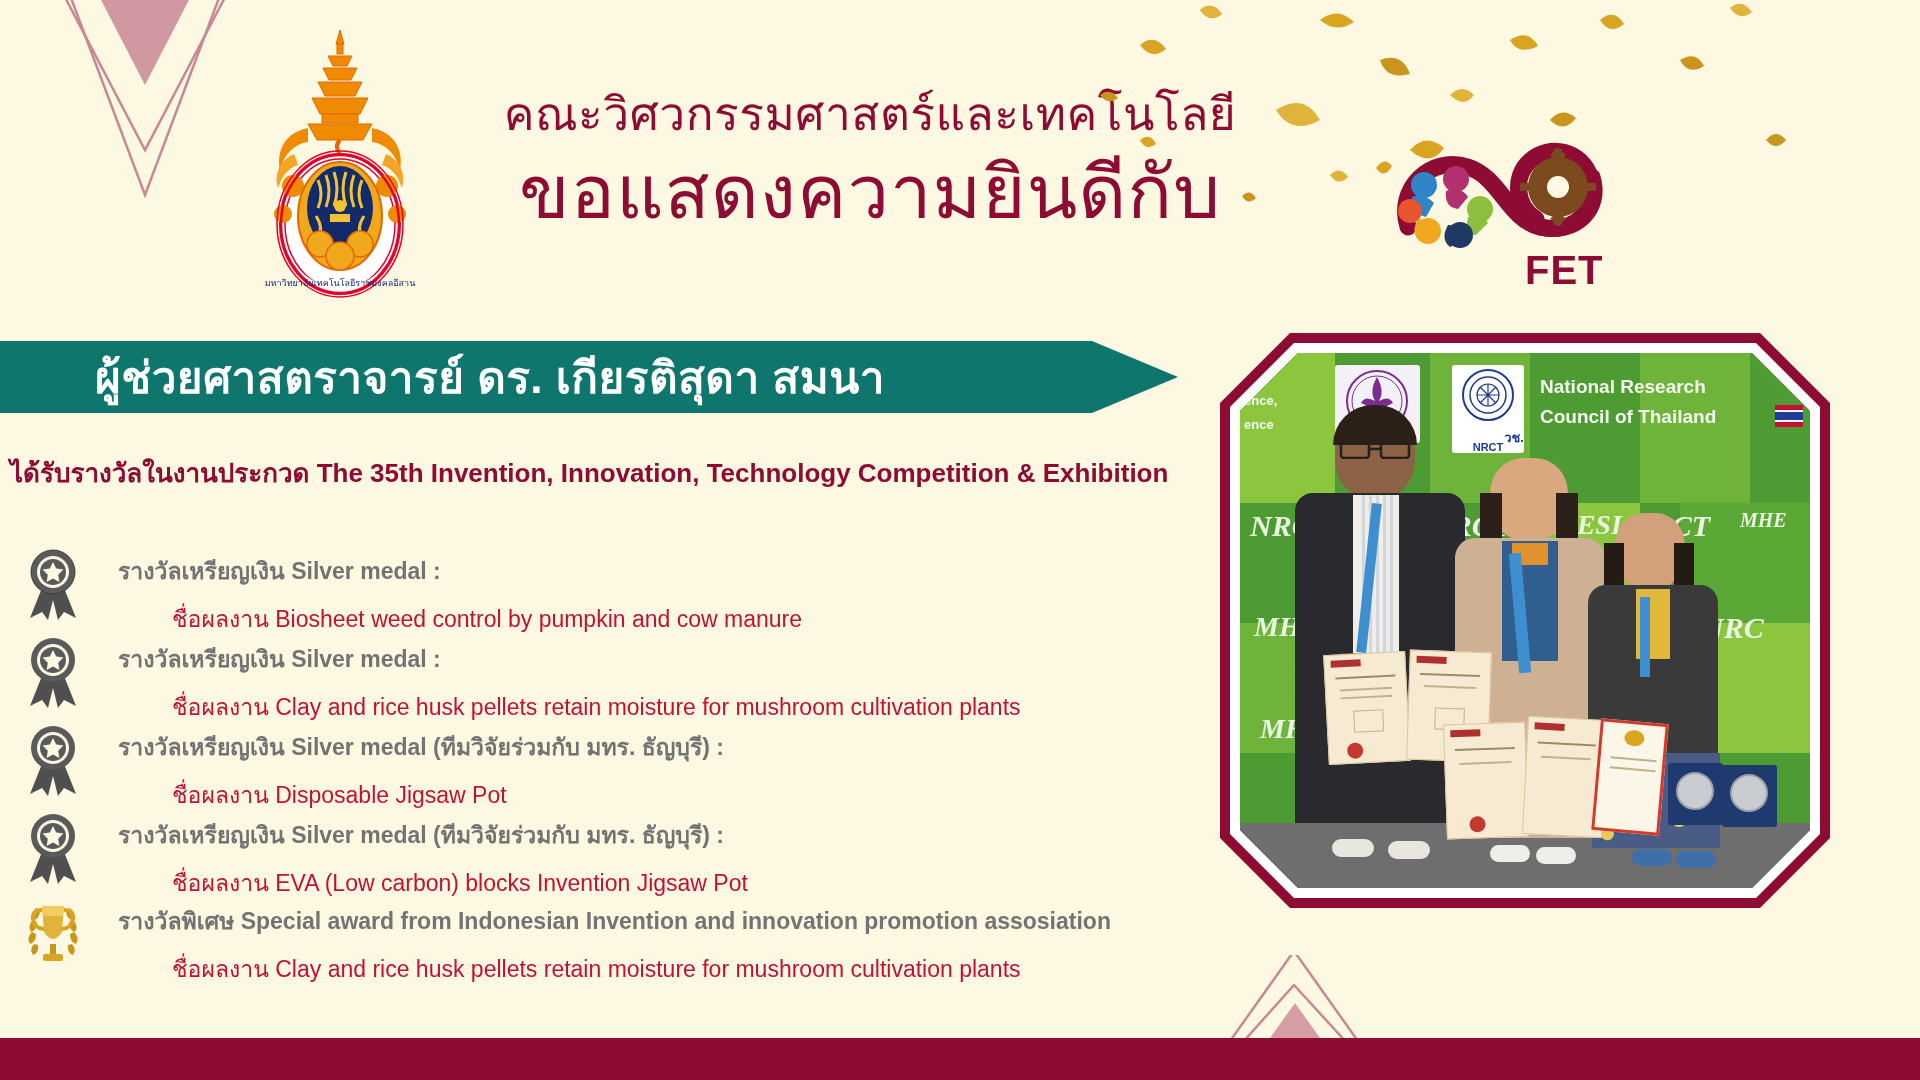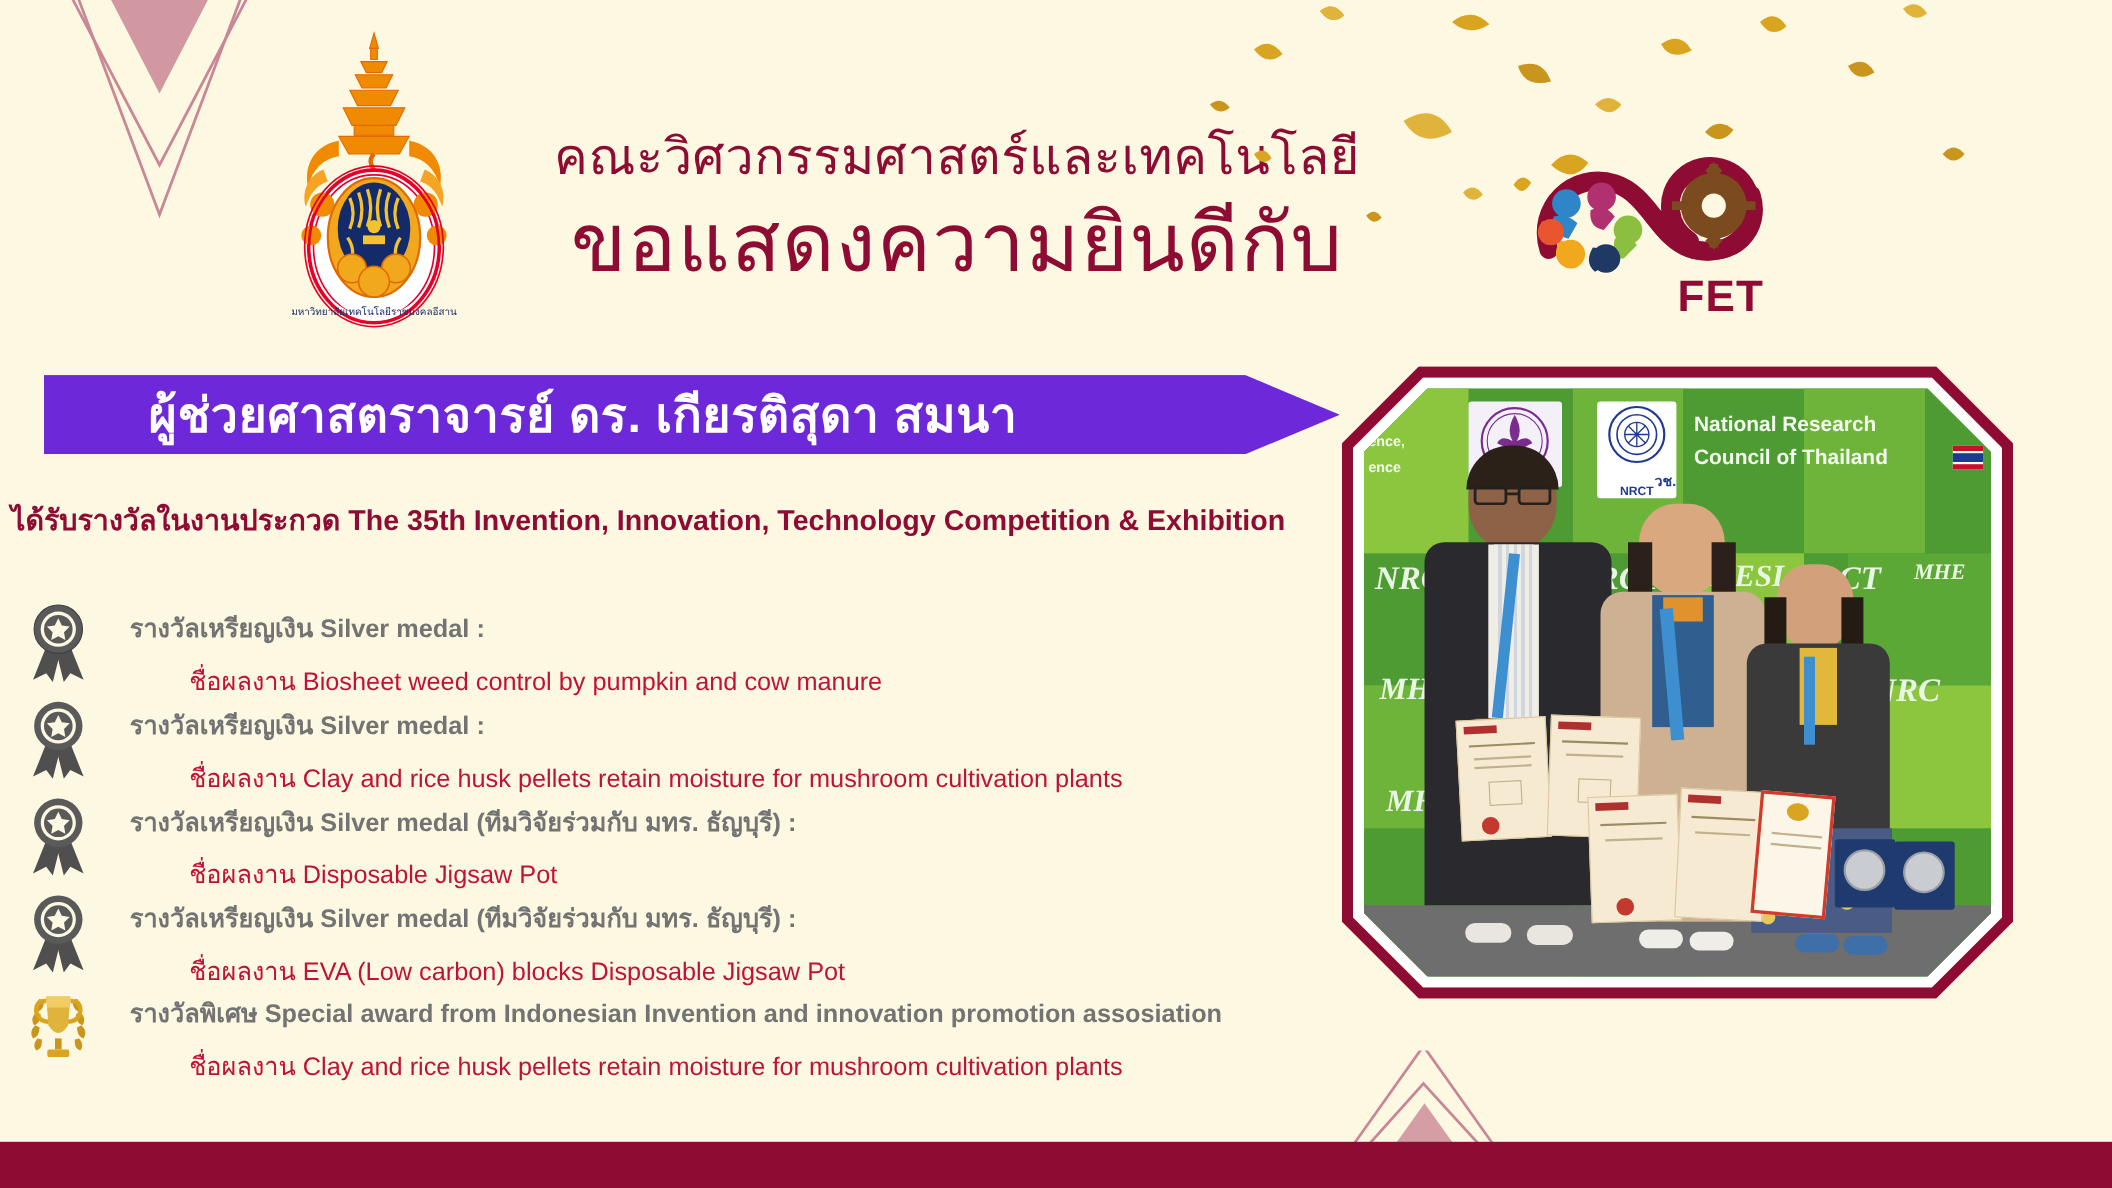--- a/index.html
+++ b/index.html
@@ -12,44 +12,44 @@
   #poster { position:absolute; inset:0; background:#FDF8E1; overflow:hidden; }
 
   
   .tri-deco { position:absolute; pointer-events:none; }
   .tl-wrap { left:30px; top:0px; width:230px; height:230px; }
   .tl-wrap svg, .bl-wrap svg, .br-wrap svg { display:block; }
 
   
   .header { position:absolute; left:0; top:0; width:100%; height:330px; }
   .logo-rmuti { position:absolute; left:250px; top:28px; width:180px; height:275px; }
-  .head-text { position:absolute; left:470px; top:88px; width:800px; text-align:center;margin-top:28px; }
+  .head-text { position:absolute; left:470px; top:88px; width:800px; text-align:center; }
   .head-line1 {
     color:#8E0B33; font-size:46px; font-weight:400; letter-spacing:.5px;
     line-height:1.15; white-space:nowrap;
   }
   .head-line2 {
     color:#8E0B33; font-size:74px; font-weight:400; letter-spacing:1px;
     line-height:1.25; margin-top:6px; white-space:nowrap;
   }
   .fet-logo { position:absolute; left:1390px; top:115px; width:235px; height:160px; }
   .fet-word {
     position:absolute; left:1525px; top:248px;
     color:#8E0B33; font-size:40px; font-weight:bold; letter-spacing:1px;
   }
 
   
   .confetti { position:absolute; pointer-events:none; }
 
   
   .name-banner {
     position:absolute; left:0; top:341px; width:1178px; height:72px;
-    background:#6d28d9;
+    background:#0f766e;
     clip-path:polygon(0 0, 1092px 0, 1178px 36px, 1092px 72px, 0 72px);
-    display:flex; align-items:center;margin-left:40px;
+    display:flex; align-items:center;
   }
   .name-text {
     color:#FFFFFF; font-size:44px; font-weight:bold; letter-spacing:.5px;
     padding-left:95px; white-space:nowrap;
   }
 
   
   .comp-line1 {
     position:absolute; left:10px; top:452px; width:1200px;
     color:#8E0B33; font-size:26px; font-weight:bold; white-space:nowrap;
@@ -339,21 +339,21 @@
         <svg width="62" height="72" viewBox="0 0 62 72">
           <path d="M20 40 L8 70 L20 64 L26 72 L33 44 Z" fill="#4F4F4F"></path>
           <path d="M42 40 L54 70 L42 64 L36 72 L29 44 Z" fill="#4F4F4F"></path>
           <circle cx="31" cy="24" r="22" fill="#5A5A5A"></circle>
           <circle cx="31" cy="24" r="16" fill="#FDF8E1"></circle>
           <circle cx="31" cy="24" r="13" fill="#5A5A5A"></circle>
           <path d="M31 14 l3.2 6.6 7.2 1 -5.2 5.1 1.2 7.2 -6.4 -3.4 -6.4 3.4 1.2 -7.2 -5.2 -5.1 7.2 -1 Z" fill="#FDF8E1"></path>
         </svg>
       </div>
       <div class="award-title" style="top:271px;">รางวัลเหรียญเงิน Silver medal (ทีมวิจัยร่วมกับ มทร. ธัญบุรี) :</div>
-      <div class="award-work" style="top:319px;">ชื่อผลงาน EVA (Low carbon) blocks Disposable Jigsaw Pot</div>
+      <div class="award-work" style="top:319px;">ชื่อผลงาน EVA (Low carbon) blocks Invention Jigsaw Pot</div>
     </div>
 
     <div class="award-row">
       <div class="award-icon" style="top:352px;">
         <svg width="62" height="72" viewBox="0 0 62 72">
 
           <g fill="#C9951C">
             <path d="M14 10 q-6 6 -2 12 q6 -2 6 -10 Z"></path>
             <path d="M11 22 q-6 6 -2 12 q6 -2 6 -10 Z"></path>
             <path d="M10 34 q-6 6 -2 12 q6 -2 6 -10 Z"></path>

